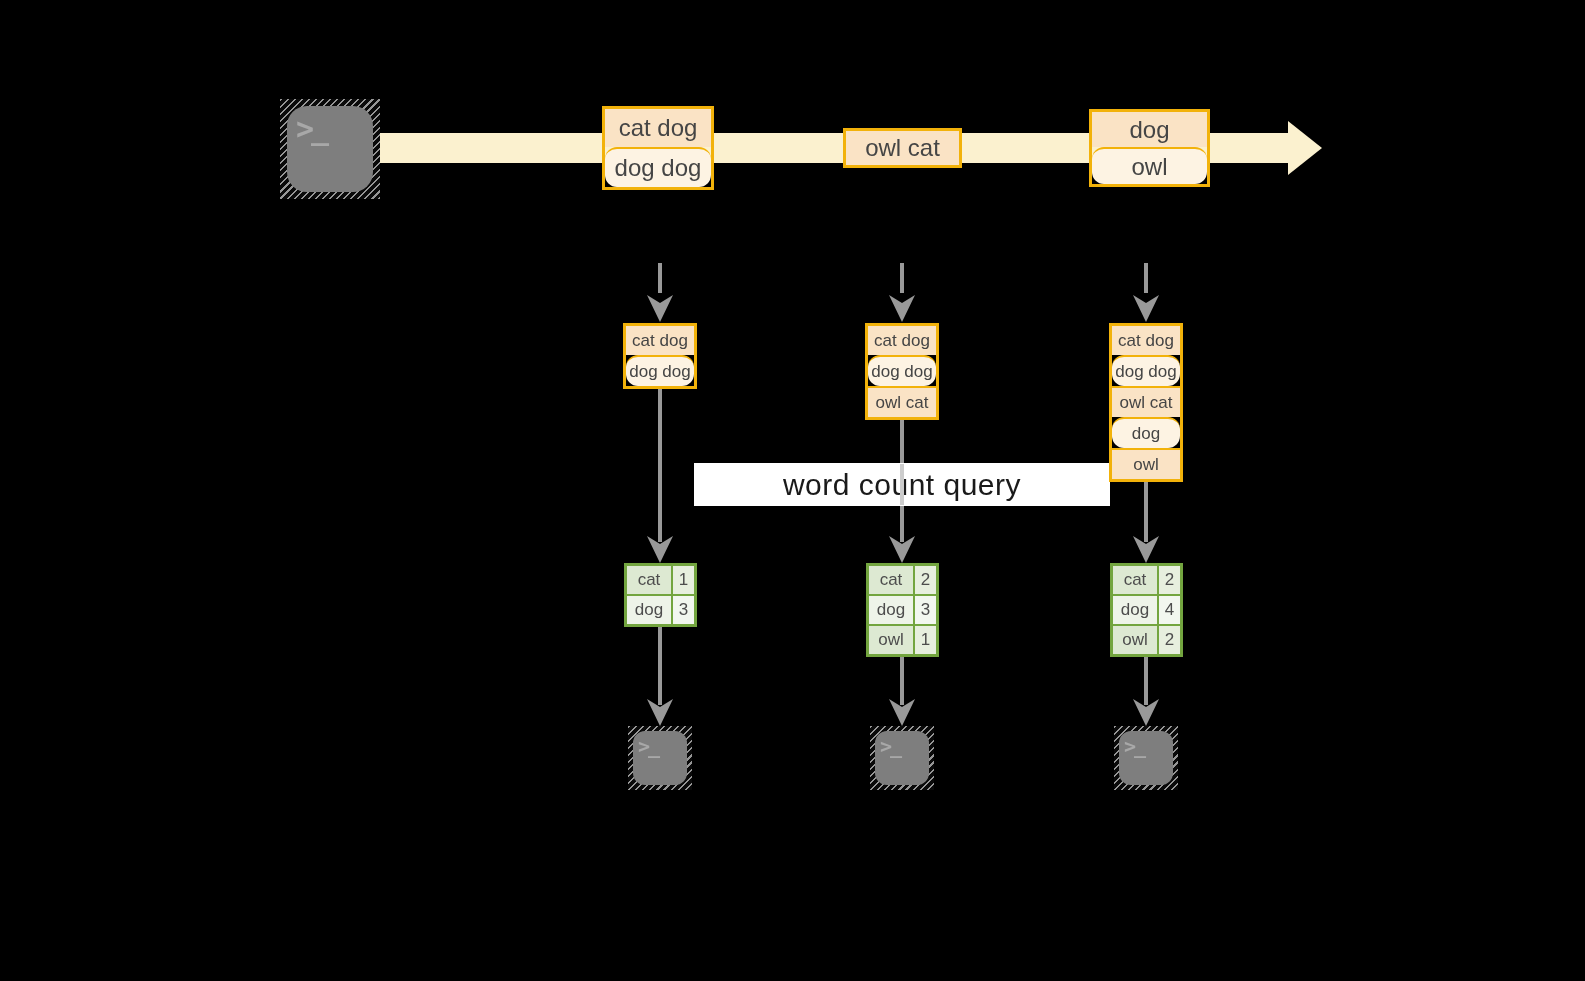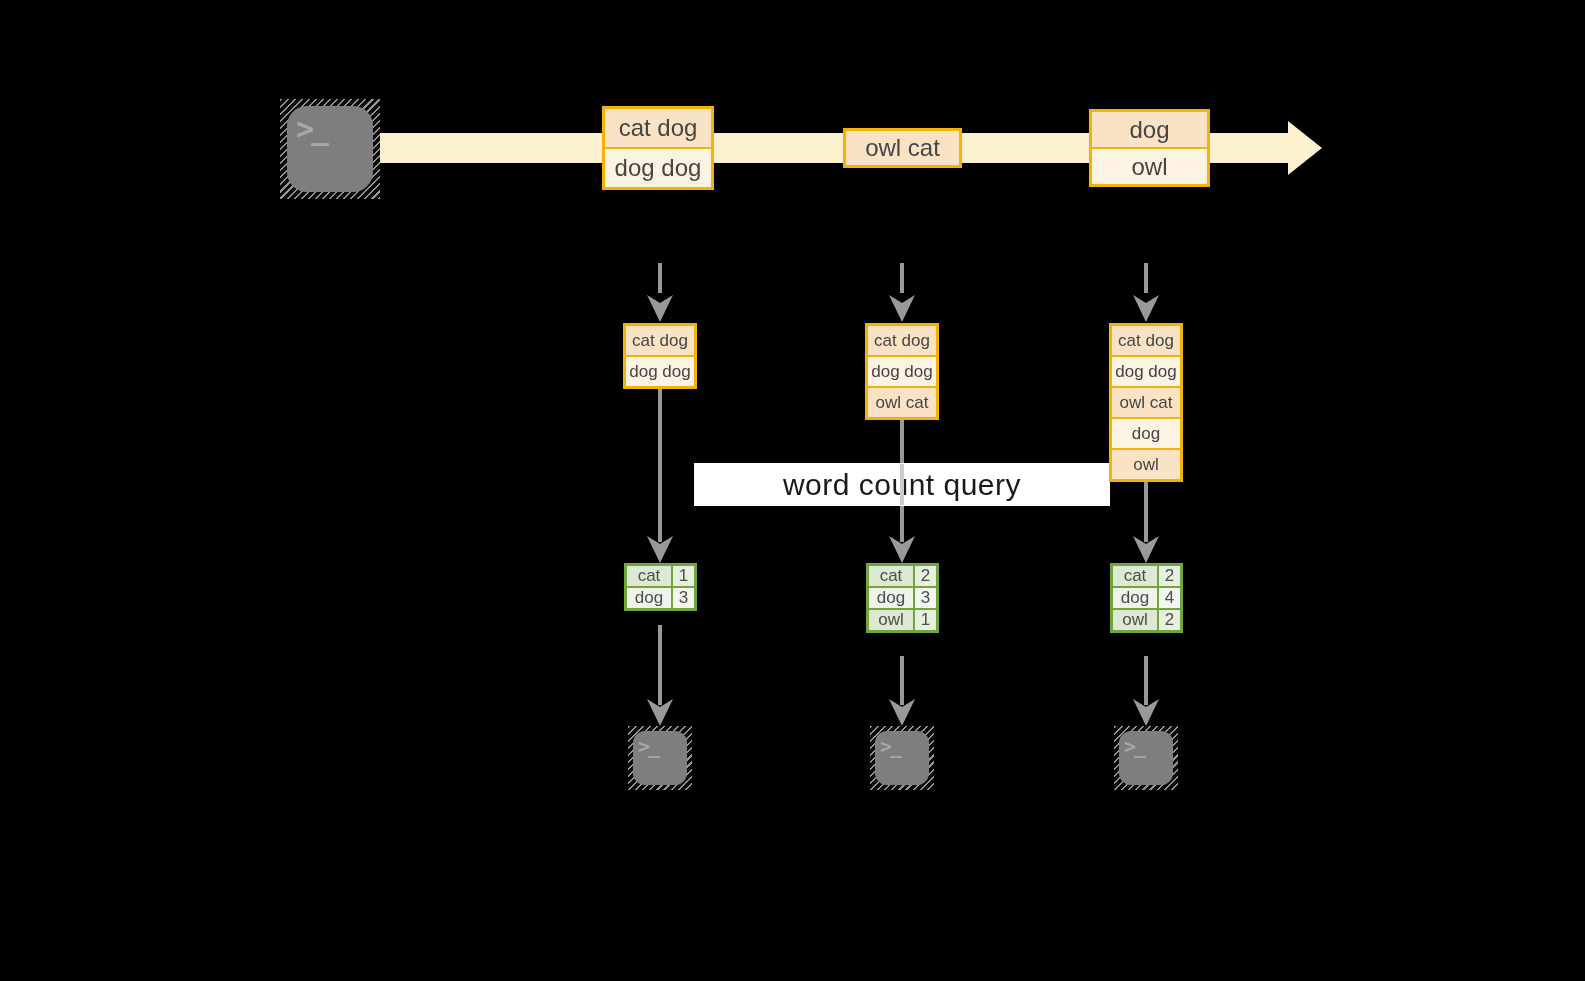--- a/index.html
+++ b/index.html
@@ -26,31 +26,31 @@
     position:absolute;left:694px;top:463px;width:416px;height:43px;
     background:#ffffff;z-index:2;display:flex;align-items:center;justify-content:center;
   }
   .query-box span{font-size:30px;font-weight:400;color:#1a1a1a;letter-spacing:0.5px;}
   .query-line{position:absolute;left:900px;top:464px;width:4px;height:41px;background:#cccccc;z-index:3;}
   
   .obox{position:absolute;z-index:4;border:3px solid var(--orange);box-sizing:border-box;display:flex;flex-direction:column;}
   .orow{display:flex;align-items:center;justify-content:center;color:var(--ink);}
   .orow + .orow{border-top:2px solid var(--orange);}
   .fill-a{background:var(--peach-d);}
-  .fill-b{background:var(--peach-l);}
+  .fill-b{background:var(--peach-l);border-radius:12px;}
   .tbox .orow{height:38px;font-size:24px;}
   #batch2 .orow{height:34px;}
   #batch3 .orow{height:35px;}
   .sbox{width:74px;top:323px;}
   .sbox .orow{height:29px;font-size:17px;}
   
   .gtable{position:absolute;top:563px;z-index:4;border:3px solid var(--green);box-sizing:border-box;width:73px;}
   .grow{display:flex;}
   .grow + .grow{border-top:2px solid var(--green);}
-  .gcell{height:20px;display:flex;align-items:center;justify-content:center;font-size:17px;color:#4d4d4d;}
+  .gcell{height:28px;display:flex;align-items:center;justify-content:center;font-size:17px;color:#4d4d4d;}
   .gword{width:44px;}
   .gcount{width:21px;border-left:2px solid var(--green);}
   .grow:nth-child(odd) .gword{background:var(--g-label-d);}
   .grow:nth-child(odd) .gcount{background:var(--g-val-d);}
   .grow:nth-child(even) .gword{background:var(--g-label-l);}
   .grow:nth-child(even) .gcount{background:var(--g-val-l);}
   
   .term{
     position:absolute;z-index:5;
     background:repeating-linear-gradient(135deg,#969696 0 1.5px,#0a0a0a 1.5px 5px);

